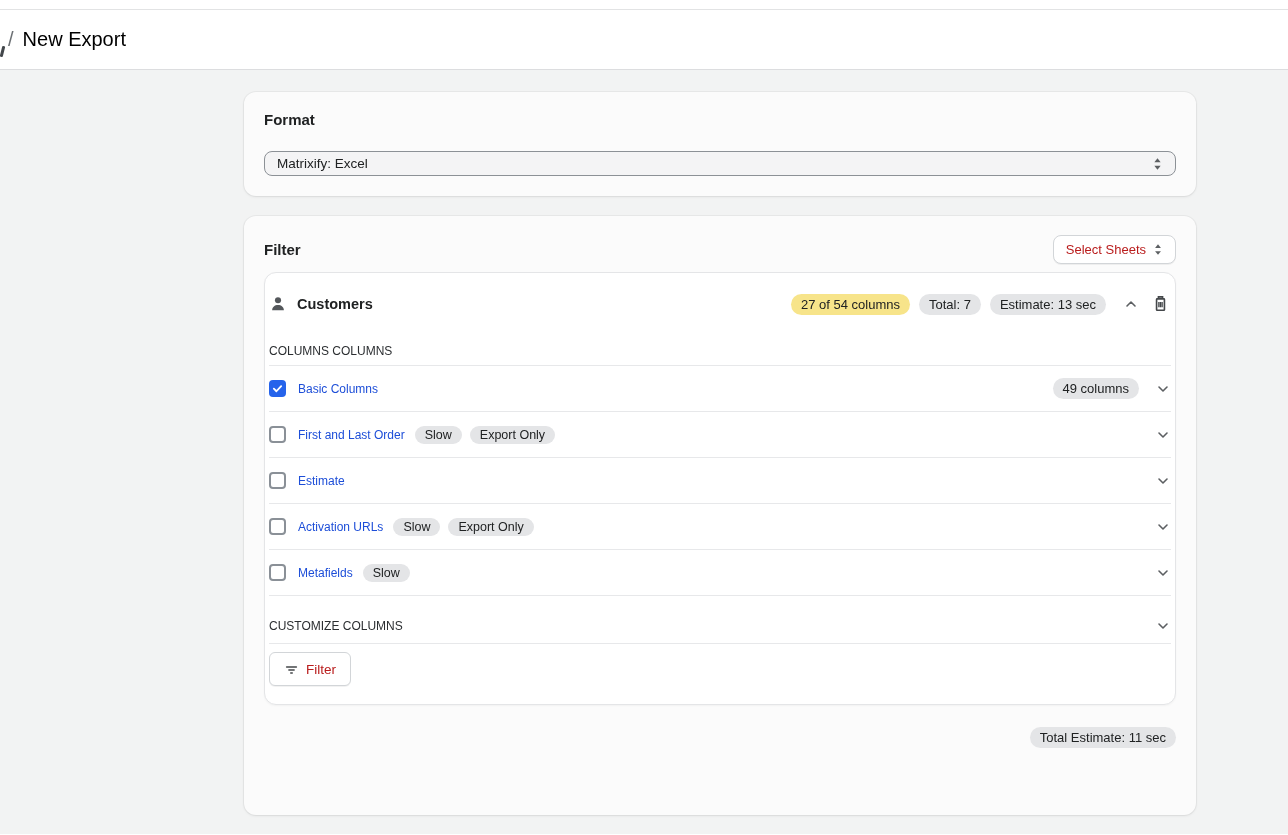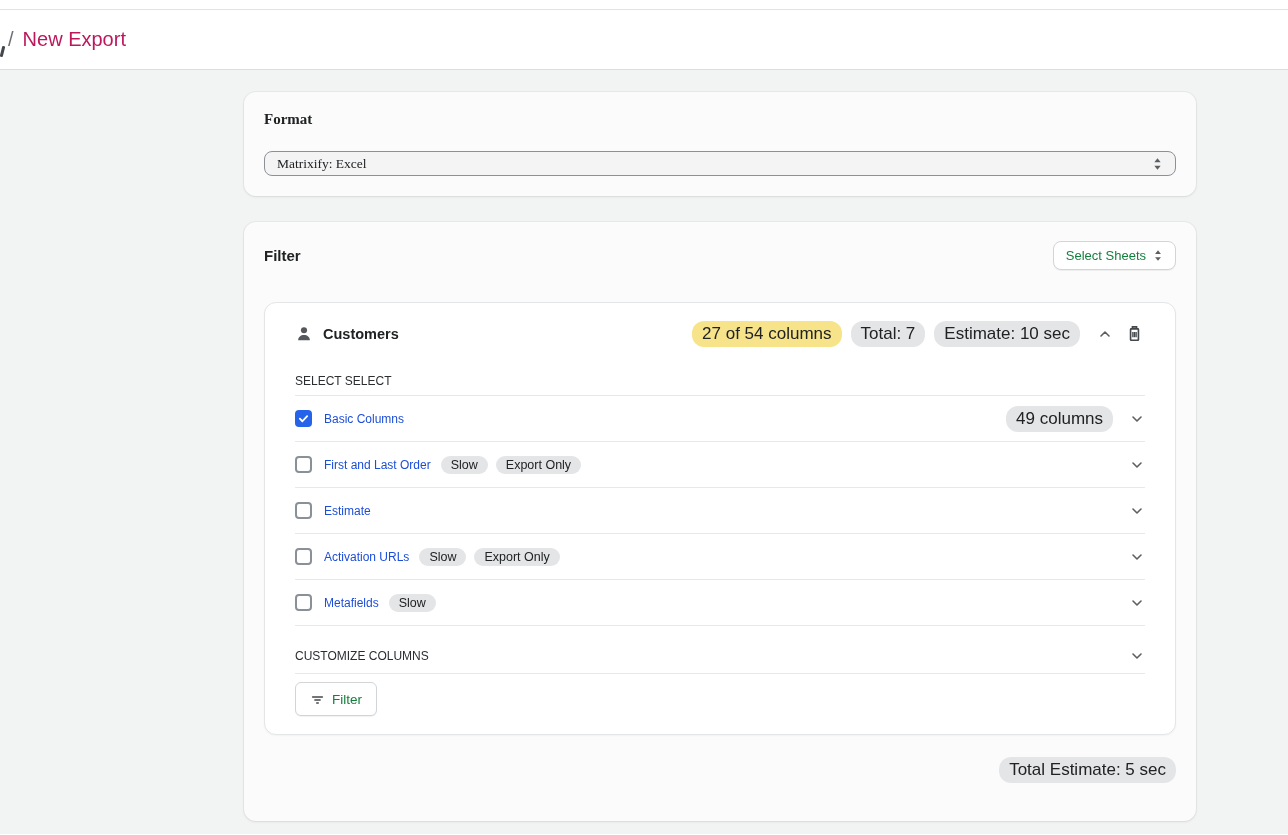--- a/index.html
+++ b/index.html
@@ -14,53 +14,53 @@
   .breadcrumb-bar {
     height:60px; background:#fff; border-bottom:1px solid #dcdddf;
     display:flex; align-items:center; padding-left:8px;
     font-size:20px; position:relative;
   }
   .clipped-fragment {
     position:absolute; left:1px; top:36px; width:3px; height:11px;
     background:#43474b; transform:rotate(14deg); border-radius:1px;
   }
   .crumb-sep { color:#6d7175; margin-right:9px; }
-  .crumb-current { color:#be185d; }
+  .crumb-current { color:#000000; }
   .main { background:#f2f3f3; height:764px; }
   .container { width:952px; margin-left:244px; padding-top:22px; }
   .card {
     background:#fbfbfb; border-radius:12px;
     box-shadow:0 0 0 1px rgba(0,0,0,0.04), 0 1px 3px rgba(0,0,0,0.07);
   }
-  .format-card { padding:19px 20px 20px; margin-bottom:26px;font-family:Liberation Serif, serif; }
+  .format-card { padding:19px 20px 20px; margin-bottom:20px; }
   .card-title { font-size:15px; font-weight:700; color:#202223; }
   .select-control {
     margin-top:23px; height:25px; border:1px solid #8c9196; border-radius:8px;
     background:#f4f4f5; display:flex; align-items:center; justify-content:space-between;
     padding:0 12px; font-size:13.5px; cursor:pointer;
   }
   .sheets-card { padding:19px 20px 11px; height:599px; }
   .sheets-header { display:flex; justify-content:space-between; align-items:center; }
   .btn {
     background:#fff; border:1px solid #d2d5d8; border-radius:8px;
     display:inline-flex; align-items:center; gap:7px;
-    font-size:13px; height:29px; padding:0 12px; color:#15803d;
+    font-size:13px; height:29px; padding:0 12px; color:#b91c1c;
     box-shadow:0 1px 0 rgba(0,0,0,0.05); cursor:pointer;
     font-family:"Liberation Sans", sans-serif;
   }
   .panel {
-    margin-top:32px; background:#fff; border:1px solid #e4e5e7; border-radius:12px;
-    padding:13px 30px 18px; box-shadow:0 1px 2px rgba(0,0,0,0.04);
+    margin-top:8px; background:#fff; border:1px solid #e4e5e7; border-radius:12px;
+    padding:13px 4px 18px; box-shadow:0 1px 2px rgba(0,0,0,0.04);
   }
   .sheet-header { display:flex; align-items:center; height:36px; }
   .sheet-name { font-size:14.5px; font-weight:700; margin-left:10px; }
   .sheet-header-right { margin-left:auto; display:flex; align-items:center; gap:9px; }
   .badge {
     background:#e4e5e7; border-radius:12px; padding:3px 10px;
-    font-size:17px; color:#202223; white-space:nowrap;
+    font-size:13px; color:#202223; white-space:nowrap;
   }
   .badge.yellow { background:#f7e48a; }
   .small-badge { font-size:12.5px; padding:2px 10px; }
   .icon-btn { background:none; border:none; padding:2px; display:flex; align-items:center; cursor:pointer; }
   .section-label { font-size:12px; color:#2b2e31; }
   .select-columns-label { margin-top:22px; padding-bottom:7px; border-bottom:1px solid #e7e8ea; }
   .row { height:46px; display:flex; align-items:center; border-bottom:1px solid #e7e8ea; cursor:pointer; }
   .checkbox { width:17px; height:17px; border-radius:4px; flex:0 0 auto; cursor:pointer; }
   .checkbox.unchecked { border:2px solid #8a9097; background:#fff; }
   .checkbox.checked { background:#2563eb; display:flex; align-items:center; justify-content:center; }
@@ -116,37 +116,37 @@
       <div class="panel">
         <div class="sheet-header">
           <svg width="18" height="18" viewBox="0 0 20 20" fill="#54575b">
             <circle cx="10" cy="5.8" r="3.4"></circle>
             <path d="M3.5 17c0-3.7 2.9-5.9 6.5-5.9s6.5 2.2 6.5 5.9z"></path>
           </svg>
           <span class="sheet-name">Customers</span>
           <div class="sheet-header-right">
             <span class="badge yellow">27 of 54 columns</span>
             <span class="badge">Total: 7</span>
-            <span class="badge">Estimate: 10 sec</span>
+            <span class="badge">Estimate: 13 sec</span>
             <button class="icon-btn" style="margin-left:6px;">
               <svg width="16" height="16" viewBox="0 0 20 20">
                 <path d="M5 12.5l5-5 5 5" fill="none" stroke="#5c5f62" stroke-width="2" stroke-linecap="round" stroke-linejoin="round"></path>
               </svg>
             </button>
             <button class="icon-btn">
               <svg width="17" height="18" viewBox="0 0 20 22" fill="none" stroke="#44474a" stroke-width="2">
                 <path d="M7.5 4.5v-2.2h5v2.2"></path>
                 <rect x="5.2" y="4.7" width="9.6" height="14" rx="0.8"></rect>
                 <path d="M8 8.5v6.5M10 8.5v6.5M12 8.5v6.5" stroke-width="1.6"></path>
               </svg>
             </button>
           </div>
         </div>
 
-        <div class="section-label select-columns-label">SELECT SELECT</div>
+        <div class="section-label select-columns-label">COLUMNS COLUMNS</div>
 
         <div id="column-group-list">
   <div class="row">
     <span class="checkbox checked" style="background: rgb(37, 99, 235);">
                 <svg width="11" height="11" viewBox="0 0 12 12">
                   <path d="M2 6.2L4.8 9 10 3.4" fill="none" stroke="#fff" stroke-width="2" stroke-linecap="round" stroke-linejoin="round"></path>
                 </svg>
               </span>
     <span class="row-label">Basic Columns</span>
     <span class="row-badges"></span>
@@ -225,18 +225,18 @@
 
         <button class="btn filter-btn">
           <svg width="15" height="15" viewBox="0 0 20 20" fill="none" stroke="#44474a" stroke-width="2" stroke-linecap="round">
             <path d="M3.5 6.5h13M6.5 10.5h7M9 14.5h2"></path>
           </svg>
           <span>Filter</span>
         </button>
       </div>
 
       <div class="total-row">
-        <span class="badge">Total Estimate: 5 sec</span>
+        <span class="badge">Total Estimate: 11 sec</span>
       </div>
     </div>
 
   </div>
 </div>
 
 </body></html>

